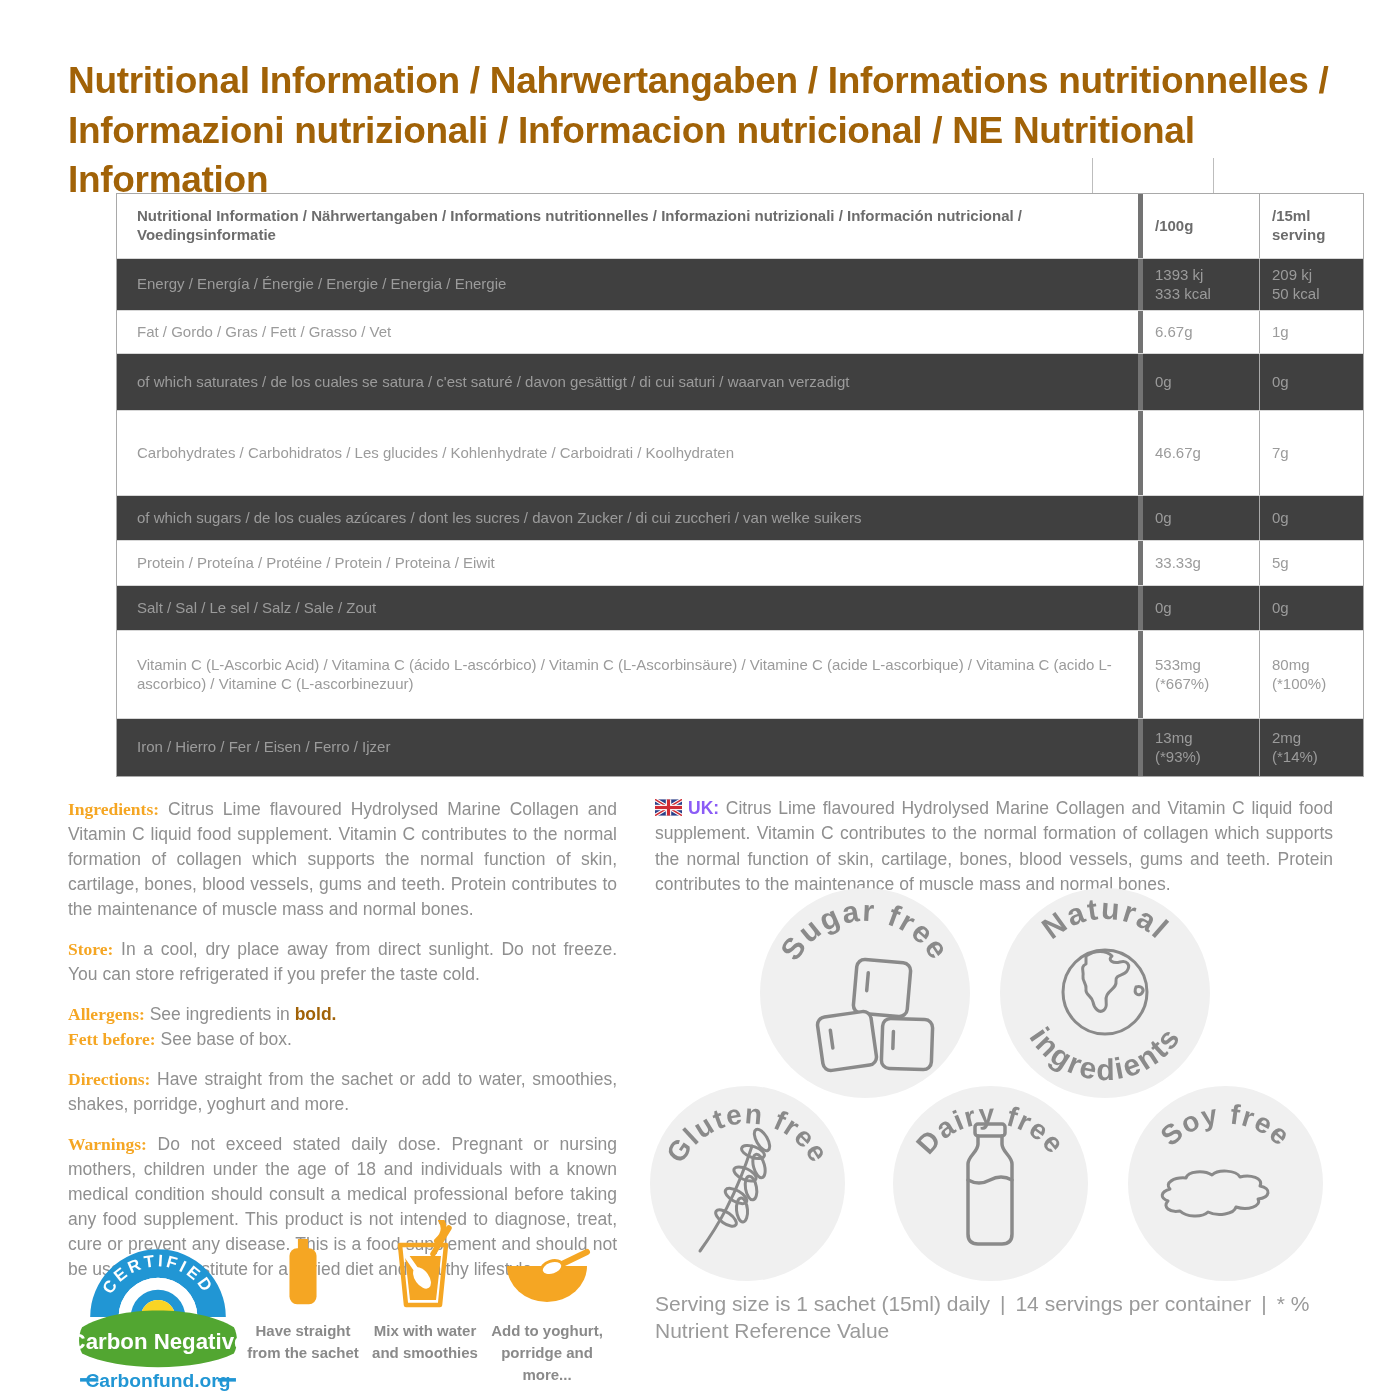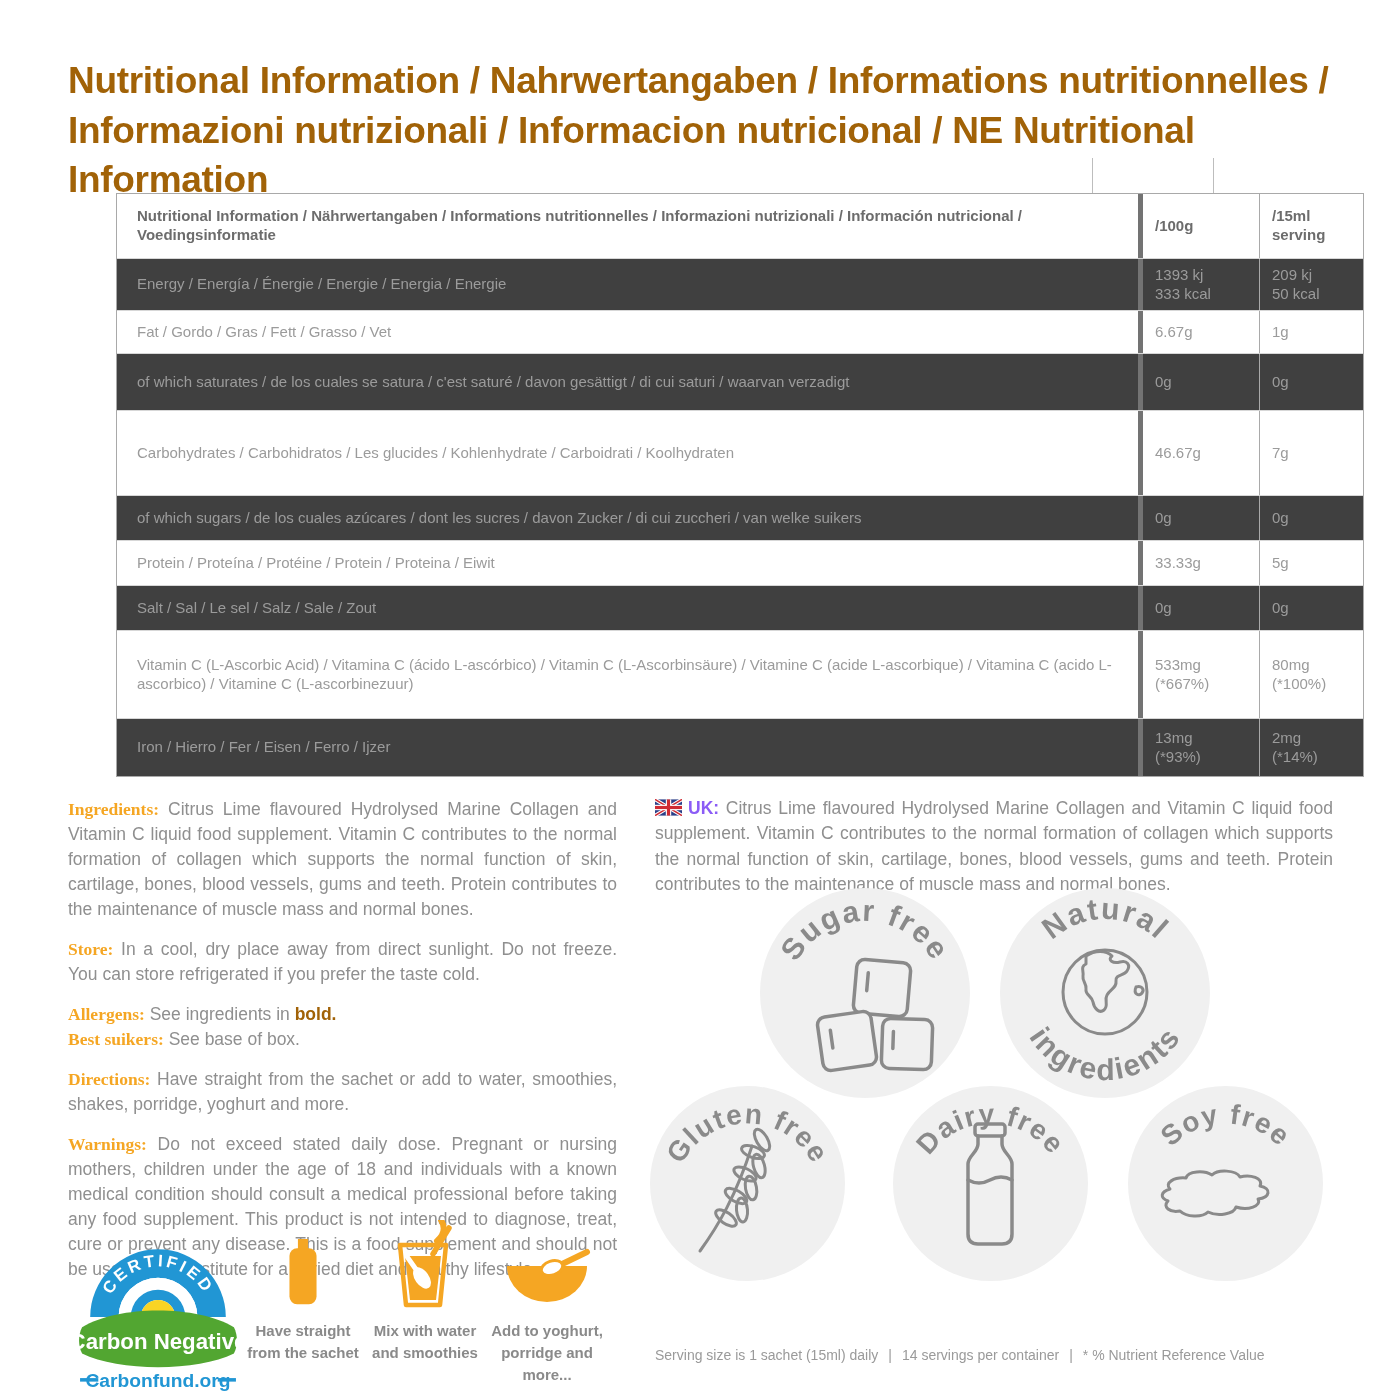--- a/index.html
+++ b/index.html
@@ -49,22 +49,22 @@
     position:absolute;left:655px;top:796px;width:678px;
     font-size:17.5px;line-height:1.45;color:#8f8f8f;text-align:justify;
   }
   .uk-label{color:#8b5cf6;font-weight:700;}
   .flag{display:inline-block;vertical-align:-2px;margin-right:6px;}
 
   .badge{position:absolute;}
 
   
   #serving-note{
-    position:absolute;left:655px;top:1346px;width:680px;
-    font-size:14px;line-height:1.3;color:#9a9a9a;
+    position:absolute;left:655px;top:1290px;width:680px;
+    font-size:21px;line-height:1.3;color:#9a9a9a;
   }
   .sep{color:#9a9a9a;padding:0 10px;}
 
   
   .usage{position:absolute;top:1232px;width:126px;text-align:center;}
   .usage .ic{height:78px;display:flex;align-items:flex-end;justify-content:center;}
   .usage .cap{margin-top:10px;font-size:15px;line-height:1.45;color:#8a8a8a;font-weight:700;}
   #usage-1{left:240px;} #usage-2{left:362px;} #usage-3{left:484px;}
 
   #carbon-logo{position:absolute;left:78px;top:1226px;}
@@ -132,21 +132,21 @@
 (*93%)</div>
     <div class="cell c-serv pre">2mg
 (*14%)</div>
   </div>
 </div>
 
 <div id="info">
   <p><span class="lbl">Ingredients:</span> <span>Citrus Lime flavoured Hydrolysed Marine Collagen and Vitamin C liquid food supplement. Vitamin C contributes to the normal formation of collagen which supports the normal function of skin, cartilage, bones, blood vessels, gums and teeth. Protein contributes to the maintenance of muscle mass and normal bones.</span></p>
   <p><span class="lbl">Store:</span> <span>In a cool, dry place away from direct sunlight. Do not freeze. You can store refrigerated if you prefer the taste cold.</span></p>
   <p class="tight"><span class="lbl">Allergens:</span> <span>See ingredients in </span><span class="boldword">bold.</span></p>
-  <p><span class="lbl">Best suikers:</span> <span>See base of box.</span></p>
+  <p><span class="lbl">Fett before:</span> <span>See base of box.</span></p>
   <p><span class="lbl">Directions:</span> <span>Have straight from the sachet or add to water, smoothies, shakes, porridge, yoghurt and more.</span></p>
   <p><span class="lbl">Warnings:</span> <span>Do not exceed stated daily dose. Pregnant or nursing mothers, children under the age of 18 and individuals with a known medical condition should consult a medical professional before taking any food supplement. This product is not intended to diagnose, treat, cure or prevent any disease. This is a food supplement and should not be used as a substitute for a varied diet and healthy lifestyle.</span></p>
 </div>
 
 <div id="uk-block">
   <span class="flag">
     <svg width="27" height="17" viewBox="0 0 60 36">
       <rect width="60" height="36" fill="#2b3f88"></rect>
       <path d="M0,0 60,36 M60,0 0,36" stroke="#ffffff" stroke-width="8"></path>
       <path d="M0,0 60,36 M60,0 0,36" stroke="#cf2b34" stroke-width="3.5"></path>

